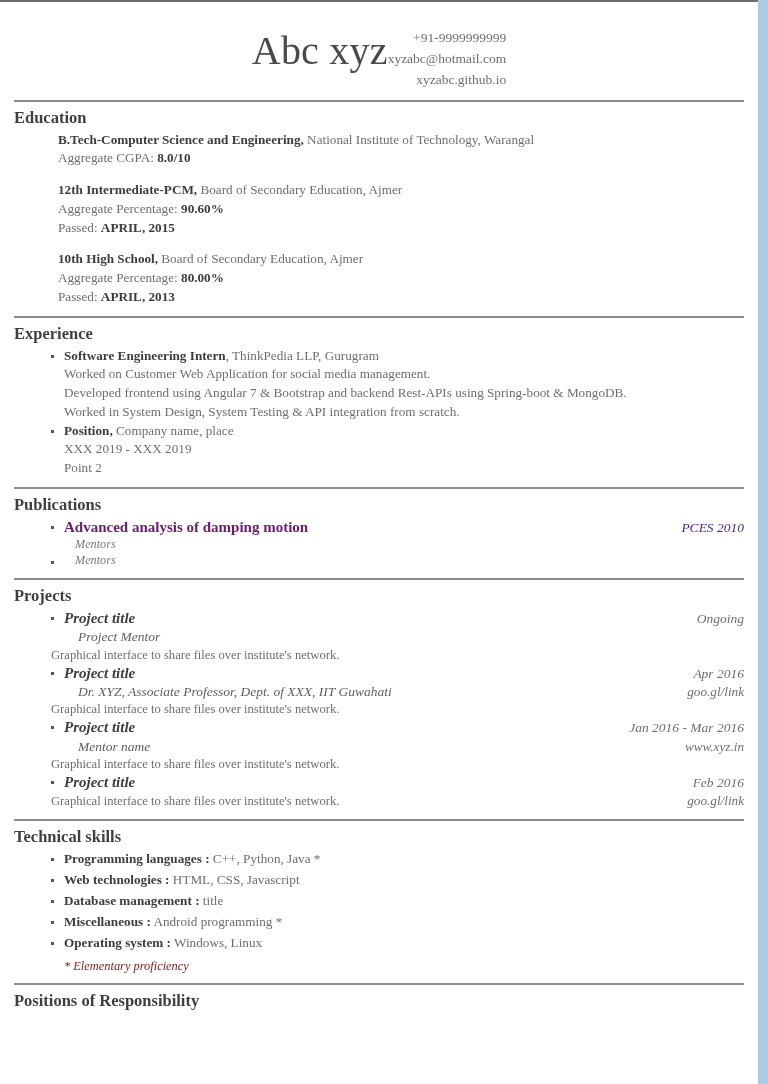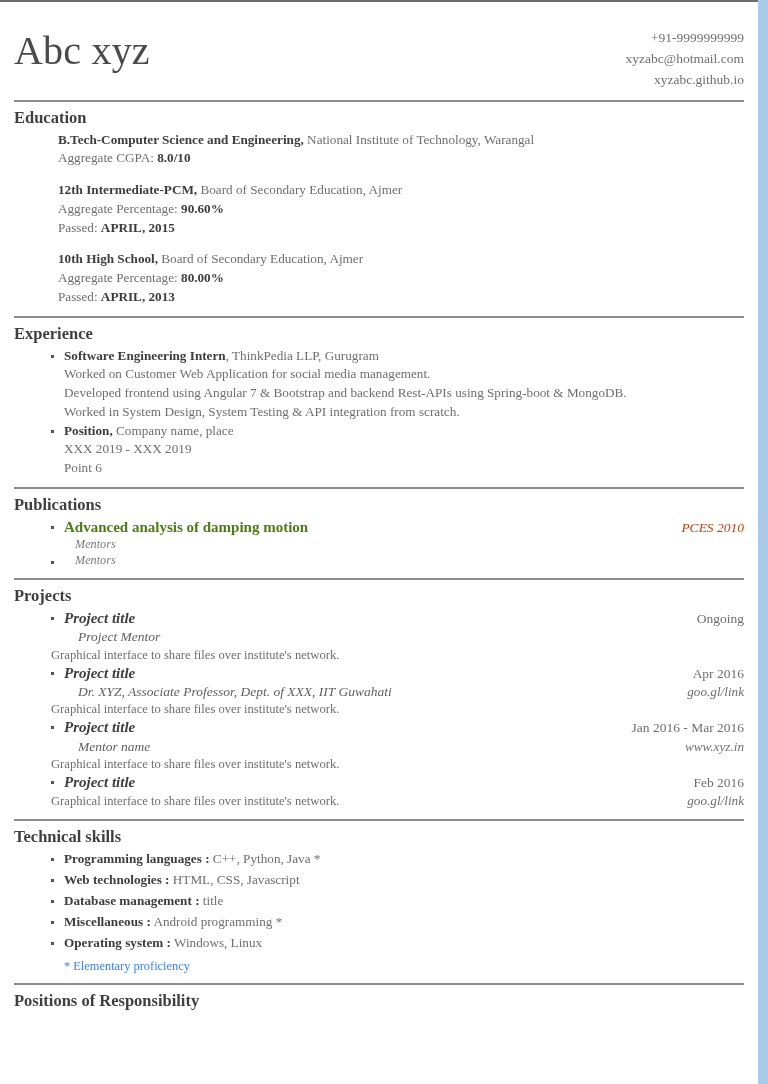--- a/index.html
+++ b/index.html
@@ -36,21 +36,21 @@
     height: 1082px;
     background: #ffffff;
     box-sizing: border-box;
     padding: 0 14px;
   }
 
   
   .header {
     display: flex;
     align-items: flex-start;
-    justify-content: space-between;
+    justify-content: center;
     padding-top: 22px;
   }
   .name {
     font-size: 40px;
     font-weight: 400;
     color: #4a4a4a;
     letter-spacing: 0.2px;
     line-height: 1.05;
     margin: 0;
     padding-top: 6px;
@@ -119,27 +119,27 @@
   .pub-item { margin-bottom: 6px; }
   .pub-item:last-child { margin-bottom: 2px; }
   .row {
     display: flex;
     align-items: baseline;
     justify-content: space-between;
   }
   .pub-title {
     font-size: 15px;
     font-weight: bold;
-    color: #4d7c0f;
+    color: #701a75;
     line-height: 1.3;
   }
   .pub-venue {
     font-size: 13.5px;
     font-style: italic;
-    color: #c2410c;
+    color: #4c1d95;
     white-space: nowrap;
     padding-left: 16px;
   }
   .pub-mentor {
     font-size: 12.2px;
     font-style: italic;
     color: #7a7a7a;
     padding-left: 11px;
     line-height: 1.3;
   }
@@ -149,20 +149,21 @@
   .prj-item:last-child { margin-bottom: 2px; }
   .prj-title {
     font-size: 15px;
     font-weight: bold;
     color: #3d3d3d;
     line-height: 1.3;
     font-style: italic;
   }
   .prj-date {
     font-size: 13.5px;
+    font-style: italic;
     color: #6e6e6e;
     white-space: nowrap;
     padding-left: 16px;
   }
   .prj-mentor {
     font-size: 13.5px;
     font-style: italic;
     color: #5e5e5e;
     padding-left: 14px;
     line-height: 1.35;
@@ -178,21 +179,22 @@
     font-size: 12.6px;
     color: #6e6e6e;
     margin-left: -13px;
     line-height: 1.35;
   }
 
   
   ul.skills > li { margin-bottom: 2.5px; }
   .skill-note {
     font-size: 12.4px;
-    color: #3b82f6;
+    font-style: italic;
+    color: #7f1d1d;
     padding-left: 50px;
     padding-top: 3px;
   }
 </style>
 </head>
 <body>
 
 <div class="page-top-border"></div>
 <div class="scrollbar"></div>
 
@@ -251,21 +253,21 @@
       </div>
       <div class="line">Worked on Customer Web Application for social media management.</div>
       <div class="line">Developed frontend using Angular 7 &amp; Bootstrap and backend Rest-APIs using Spring-boot &amp; MongoDB.</div>
       <div class="line">Worked in System Design, System Testing &amp; API integration from scratch.</div>
     </li>
     <li class="exp-item">
       <div class="line">
         <span class="b">Position,</span><span> Company name, place</span>
       </div>
       <div class="line">XXX 2019 - XXX 2019</div>
-      <div class="line">Point 6</div>
+      <div class="line">Point 2</div>
     </li>
   </ul>
   <hr class="rule">
 
   <div class="sec-title">Publications</div>
   <ul class="bl">
     <li class="pub-item">
       <div class="row">
         <span class="pub-title">Advanced analysis of damping motion</span>
         <span class="pub-venue">PCES 2010</span>

